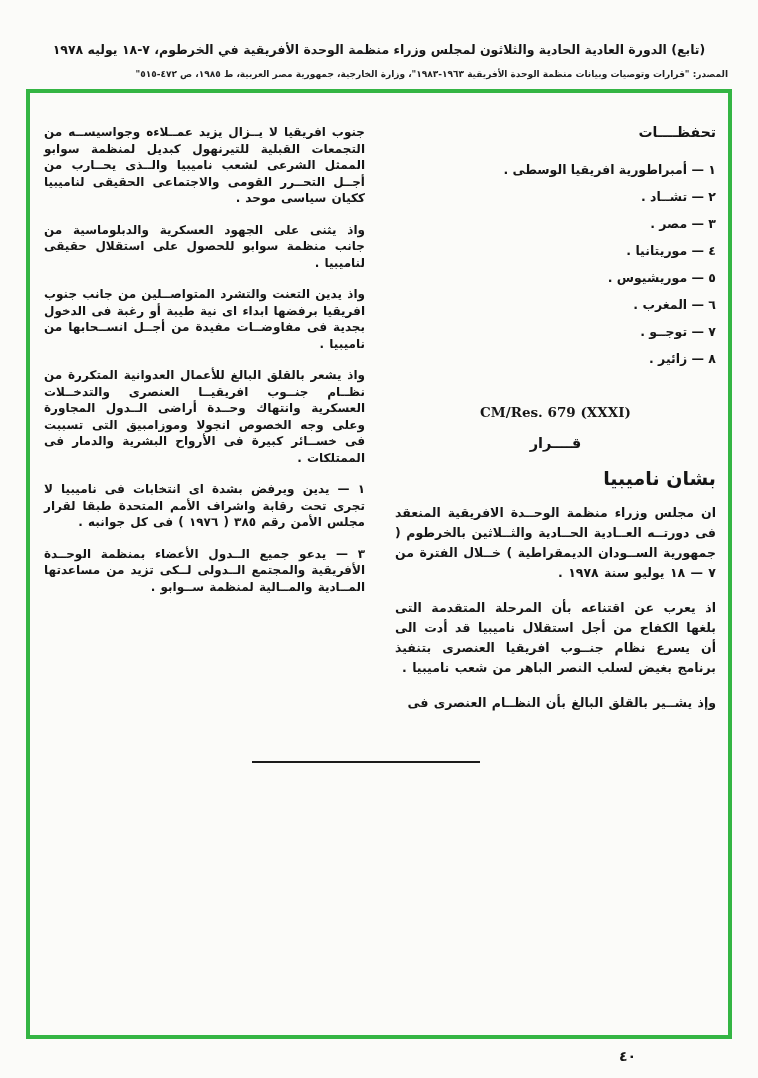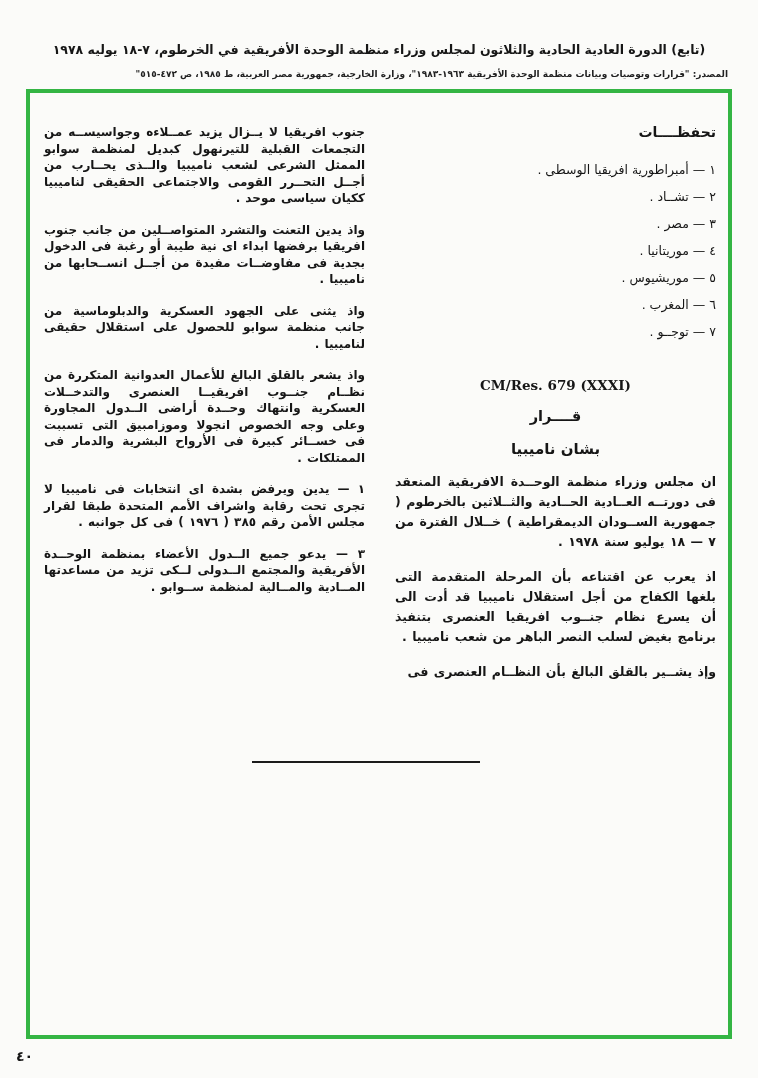--- a/index.html
+++ b/index.html
@@ -21,44 +21,44 @@
   }
 
   .content {
     position:absolute; top:124px; left:44px; width:672px;
     direction:rtl; display:flex; gap:30px; align-items:flex-start;
   }
   .col { flex:1; min-width:0; }
 
   
   .res-heading { font-weight:bold; font-size:14px; margin-bottom:16px; }
-  .res-item { font-weight:normal; font-size:12.5px; line-height:27px; white-space:nowrap; }
+  .res-item { font-weight:bold; font-size:12.5px; line-height:27px; white-space:nowrap; }
   .cm-number {
     direction:ltr; text-align:center; font-weight:bold; font-size:13.5px;
     font-family:"DejaVu Serif", serif; margin-top:32px;
   }
   .res-title { text-align:center; font-weight:bold; font-size:14.5px; margin-top:15px; }
-  .res-subtitle { text-align:center; font-weight:bold; font-size:15px; margin-top:16px; margin-bottom:14px; }
+  .res-subtitle { font-weight:bold; font-size:19px; margin-top:16px; margin-bottom:14px; }
   .col-right .para { font-size:12.5px; line-height:20px; }
 
   
   .para {
     font-weight:bold; font-size:12px; line-height:16.5px;
     text-align:justify; text-align-last:right; margin-bottom:15px;
     word-spacing:1px;
   }
 
   .divider {
     position:absolute; left:252px; top:761px; width:228px; height:0;
     border-top:2px solid #1b1b1b;
   }
 
   .page-number {
-    position:absolute; top:1048px; left:16px; width:636px;
-    text-align:left; font-weight:bold; font-size:14px;
+    position:absolute; top:1048px; left:0; width:636px;
+    text-align:right; font-weight:bold; font-size:14px;
   }
 </style>
 </head>
 <body>
 
 <div class="header">
   <div class="header-line1">(تابع) الدورة العادية الحادية والثلاثون لمجلس وزراء منظمة الوحدة الأفريقية في الخرطوم، ٧-١٨ يوليه ١٩٧٨</div>
   <div class="header-line2">المصدر: "قرارات وتوصيات وبيانات منظمة الوحدة الأفريقية ١٩٦٣-١٩٨٣"، وزارة الخارجية، جمهورية مصر العربية، ط ١٩٨٥، ص ٤٧٢-٥١٥"</div>
 </div>
 
@@ -69,35 +69,36 @@
   <div class="col col-right">
     <div class="res-heading">تحفظــــات</div>
     <div class="res-list">
       <div class="res-item">١ — أمبراطورية افريقيا الوسطى .</div>
       <div class="res-item">٢ — تشــاد .</div>
       <div class="res-item">٣ — مصر .</div>
       <div class="res-item">٤ — موريتانيا .</div>
       <div class="res-item">٥ — موريشيوس .</div>
       <div class="res-item">٦ — المغرب .</div>
       <div class="res-item">٧ — توجــو .</div>
+      <div class="res-item">٨ — زائير .</div>
     </div>
 
     <div class="cm-number">CM/Res. 679 (XXXI)</div>
     <div class="res-title">قــــرار</div>
     <div class="res-subtitle">بشان ناميبيا</div>
 
     <p class="para">ان مجلس وزراء منظمة الوحــدة الافريقية المنعقد فى دورتــه العــادية الحــادية والثــلاثين بالخرطوم ( جمهورية الســودان الديمقراطية ) خــلال الفترة من ٧ — ١٨ يوليو سنة ١٩٧٨ .</p>
     <p class="para">اذ يعرب عن اقتناعه بأن المرحلة المتقدمة التى بلغها الكفاح من أجل استقلال ناميبيا قد أدت الى أن يسرع نظام جنــوب افريقيا العنصرى بتنفيذ برنامج بغيض لسلب النصر الباهر من شعب ناميبيا .</p>
     <p class="para">وإذ يشــير بالقلق البالغ بأن النظــام العنصرى فى</p>
   </div>
 
   <div class="col col-left">
     <p class="para">جنوب افريقيا لا يــزال يزيد عمــلاءه وجواسيســه من التجمعات القبلية للتيرنهول كبديل لمنظمة سوابو الممثل الشرعى لشعب ناميبيا والــذى يحــارب من أجــل التحــرر القومى والاجتماعى الحقيقى لناميبيا ككيان سياسى موحد .</p>
+    <p class="para">واذ يثنى على الجهود العسكرية والدبلوماسية من جانب منظمة سوابو للحصول على استقلال حقيقى لناميبيا .</p>
     <p class="para">واذ يدين التعنت والتشرد المتواصــلين من جانب جنوب افريقيا برفضها ابداء اى نية طيبة أو رغبة فى الدخول بجدية فى مفاوضــات مفيدة من أجــل انســحابها من ناميبيا .</p>
-    <p class="para">واذ يثنى على الجهود العسكرية والدبلوماسية من جانب منظمة سوابو للحصول على استقلال حقيقى لناميبيا .</p>
     <p class="para">واذ يشعر بالقلق البالغ للأعمال العدوانية المتكررة من نظــام جنــوب افريقيــا العنصرى والتدخــلات العسكرية وانتهاك وحــدة أراضى الــدول المجاورة وعلى وجه الخصوص انجولا وموزامبيق التى تسببت فى خســائر كبيرة فى الأرواح البشرية والدمار فى الممتلكات .</p>
     <p class="para">١ — يدين ويرفض بشدة اى انتخابات فى ناميبيا لا تجرى تحت رقابة واشراف الأمم المتحدة طبقا لقرار مجلس الأمن رقم ٣٨٥ ( ١٩٧٦ ) فى كل جوانبه .</p>
     <p class="para">٣ — يدعو جميع الــدول الأعضاء بمنظمة الوحــدة الأفريقية والمجتمع الــدولى لــكى تزيد من مساعدتها المــادية والمــالية لمنظمة ســوابو .</p>
   </div>
 
 </div>
 
 <div class="divider"></div>
 
 <div class="page-number">٤٠</div>

